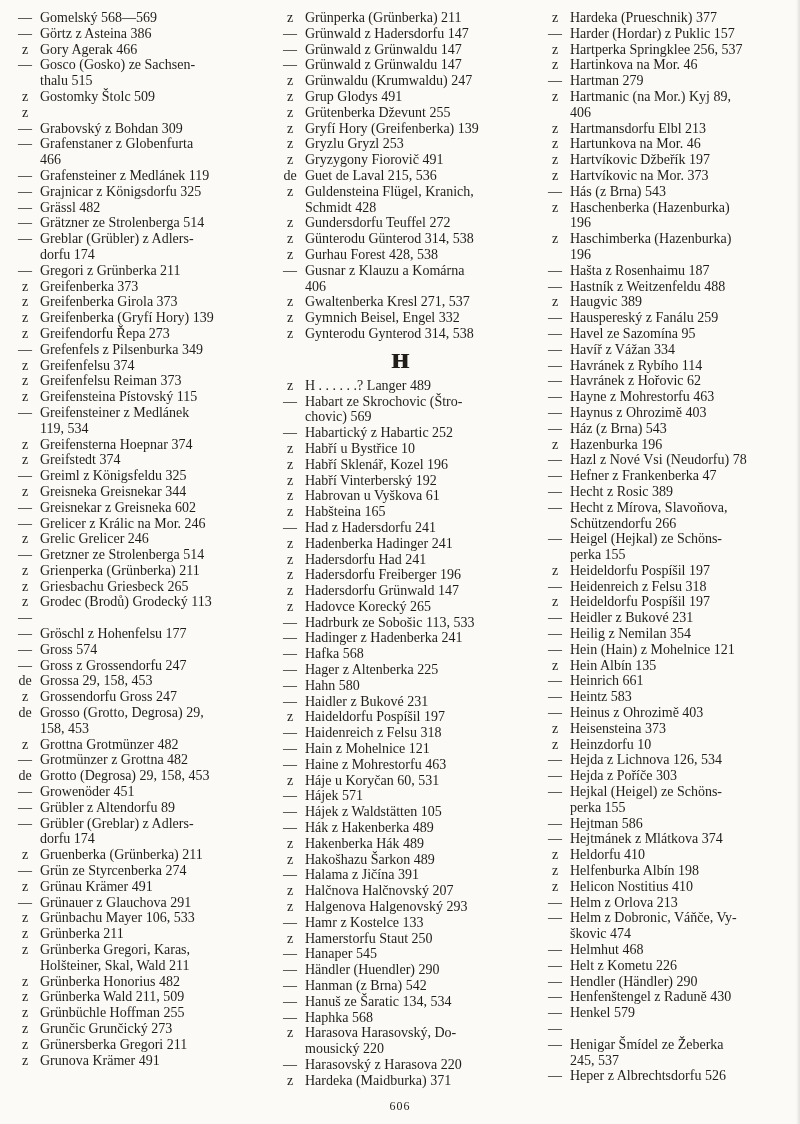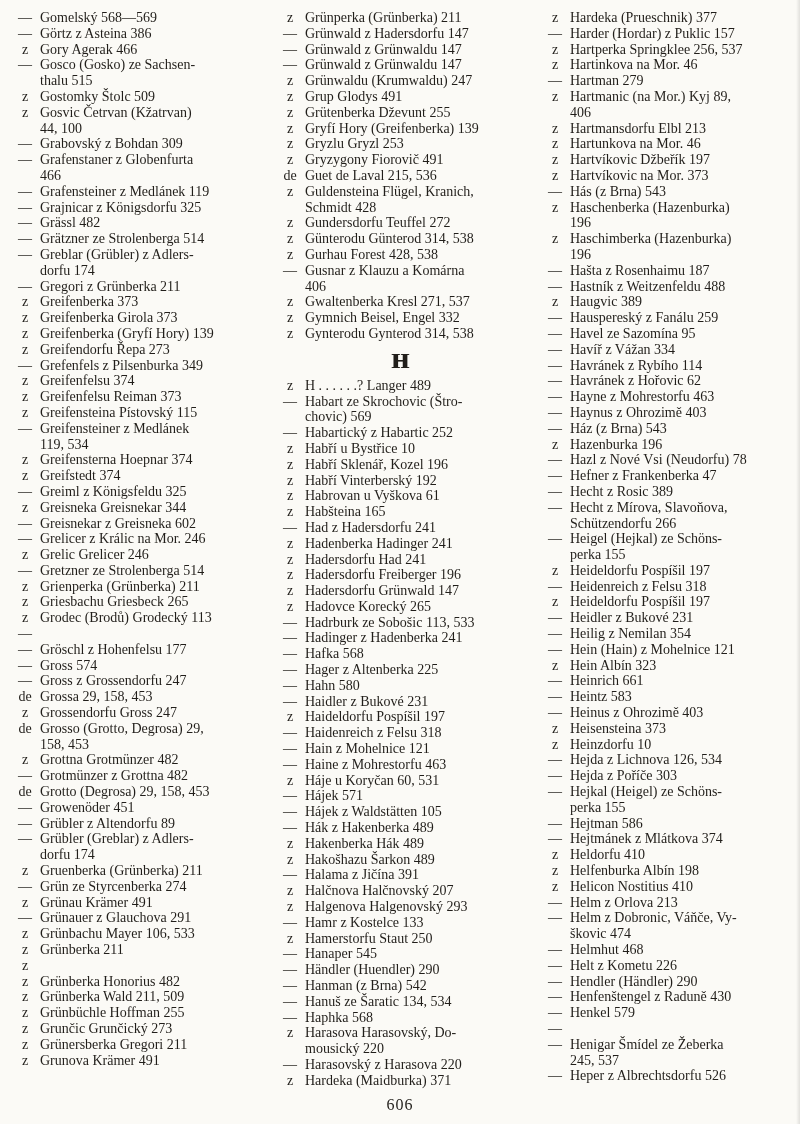--- a/index.html
+++ b/index.html
@@ -50,21 +50,21 @@
     font-weight: 700;
     letter-spacing: 1px;
     text-shadow: 0.6px 0 0 currentColor, -0.6px 0 0 currentColor;
   }
   .pageno {
     position: absolute;
     left: 0;
     right: 0;
     bottom: 10px;
     text-align: center;
-    font-size: 16px;
+    font-size: 12px;
     letter-spacing: 1px;
   }
   
   .scan-edge {
     position: absolute;
     top: 0;
     right: 0;
     width: 4px;
     height: 1124px;
     background: linear-gradient(to right, rgba(0,0,0,0), rgba(0,0,0,0.10));
@@ -100,22 +100,20 @@
 thalu 515</span>
         </div>
 
         <div class="entry">
           <span class="pfx">z</span>
           <span class="txt">Gostomky Štolc 509</span>
         </div>
 
         <div class="entry">
           <span class="pfx">z</span>
-          <span class="txt">Gosvic Četrvan (Kžatrvan)
-44, 100</span>
         </div>
 
         <div class="entry">
           <span class="pfx">—</span>
           <span class="txt">Grabovský z Bohdan 309</span>
         </div>
 
         <div class="entry">
           <span class="pfx">—</span>
           <span class="txt">Grafenstaner z Globenfurta
@@ -345,20 +343,22 @@
           <span class="txt">Grünbachu Mayer 106, 533</span>
         </div>
 
         <div class="entry">
           <span class="pfx">z</span>
           <span class="txt">Grünberka 211</span>
         </div>
 
         <div class="entry">
           <span class="pfx">z</span>
+          <span class="txt">Grünberka Gregori, Karas,
+Holšteiner, Skal, Wald 211</span>
         </div>
 
         <div class="entry">
           <span class="pfx">z</span>
           <span class="txt">Grünberka Honorius 482</span>
         </div>
 
         <div class="entry">
           <span class="pfx">z</span>
           <span class="txt">Grünberka Wald 211, 509</span>
@@ -889,21 +889,21 @@
           <span class="txt">Heilig z Nemilan 354</span>
         </div>
 
         <div class="entry">
           <span class="pfx">—</span>
           <span class="txt">Hein (Hain) z Mohelnice 121</span>
         </div>
 
         <div class="entry">
           <span class="pfx">z</span>
-          <span class="txt">Hein Albín 323</span>
+          <span class="txt">Hein Albín 135</span>
         </div>
 
         <div class="entry">
           <span class="pfx">—</span>
           <span class="txt">Heinrich 661</span>
         </div>
 
         <div class="entry">
           <span class="pfx">—</span>
           <span class="txt">Heintz 583</span>

